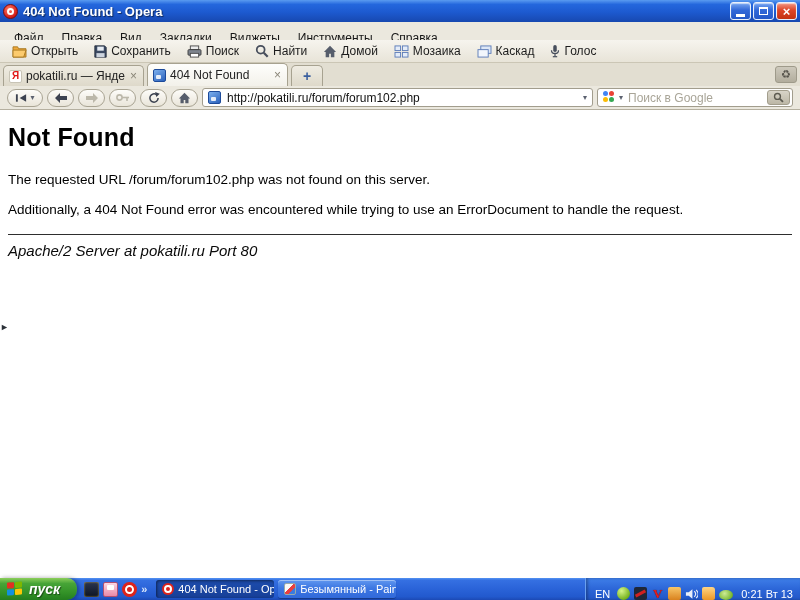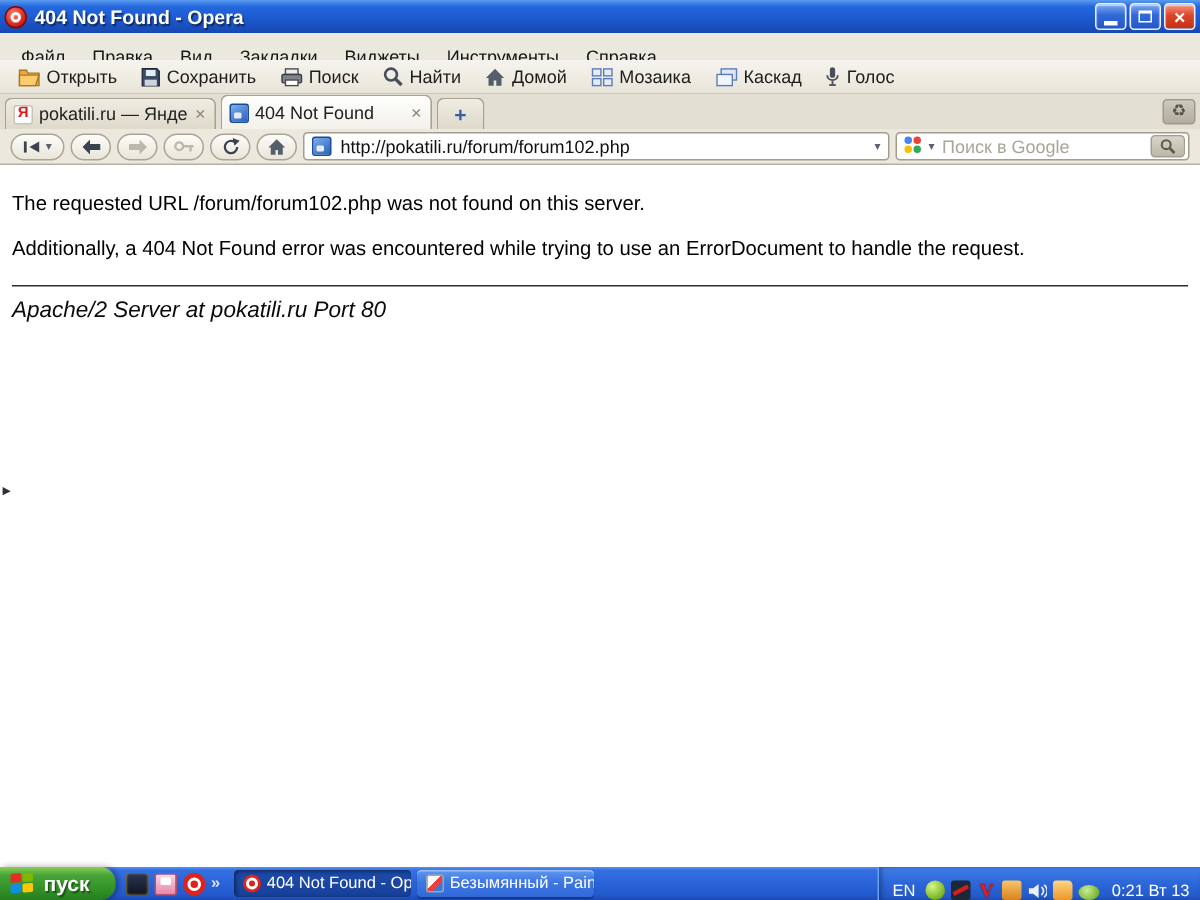--- a/index.html
+++ b/index.html
@@ -83,21 +83,21 @@
   .content hr{border:none;border-top:1px solid #2e2e2e;margin:17px 0 7px 0}
   .server-line{font-style:italic;font-size:15px;color:#0a0a0a}
   .panel-arrow{position:absolute;left:0;top:212px;font-size:9px;color:#2b3138;line-height:1}
 
   
   .taskbar{position:absolute;left:0;right:0;bottom:0;height:22px;color:#fff;
     background:linear-gradient(180deg,#5392f2 0%,#3570e2 10%,#2a63d8 50%,#2259cd 85%,#1c49b4 100%);
     display:flex;align-items:center}
   .startbtn{height:22px;flex:0 0 auto;padding:0 17px 0 7px;border-radius:0 10px 10px 0;
     background:linear-gradient(180deg,#8cce5a 0%,#47a437 25%,#349328 65%,#247e1e 100%);
-    display:flex;align-items:center;gap:5px;font-size:14px;font-weight:bold;
+    display:flex;align-items:center;gap:5px;font-size:14px;font-weight:bold;font-style:italic;
     text-shadow:1px 1px 1px rgba(0,0,0,.45);box-shadow:2px 0 4px rgba(0,0,0,.35)}
   .winflag{width:17px;height:15px;display:grid;grid-template-columns:7px 7px;grid-template-rows:6px 6px;gap:1px;transform:skewY(-4deg)}
   .winflag i{border-radius:1px}
   .quicklaunch{display:flex;align-items:center;gap:4px;padding:0 7px;flex:0 0 auto}
   .ql{width:15px;height:15px;border-radius:2px;flex:0 0 auto}
   .ql-dark{background:linear-gradient(#2c3650,#0d1422);box-shadow:inset 0 0 2px #d8b040}
   .ql-pink{background:linear-gradient(#fbd6e2,#ea88a8);border:1px solid #b05070;position:relative}
   .ql-pink::after{content:"";position:absolute;left:3px;top:2px;right:3px;height:5px;background:#fff;border-radius:1px}
   .opera-o{width:15px;height:15px;border-radius:50%;background:#dd231b;position:relative;flex:0 0 auto}
   .opera-o::after{content:"";position:absolute;inset:3px;border:2px solid #fff;border-radius:50%}
@@ -304,20 +304,21 @@
     <span class="searchgo">
       <svg width="11" height="11" viewBox="0 0 16 16">
           <circle cx="6.5" cy="6.5" r="4.3" fill="none" stroke="#5c5a50" stroke-width="2"></circle>
           <line x1="10" y1="10" x2="14.5" y2="14.5" stroke="#5c5a50" stroke-width="2.6"></line>
         </svg>
     </span>
   </span>
 </div>
 
 <div class="content">
+  <h1>Not Found</h1>
   <p>The requested URL /forum/forum102.php was not found on this server.</p>
   <p>Additionally, a 404 Not Found error was encountered while trying to use an ErrorDocument to handle the request.</p>
   <hr>
   <div class="server-line">Apache/2 Server at pokatili.ru Port 80</div>
   <div class="panel-arrow">►</div>
 </div>
 
 <div class="taskbar">
   <div class="startbtn">
     <span class="winflag">

